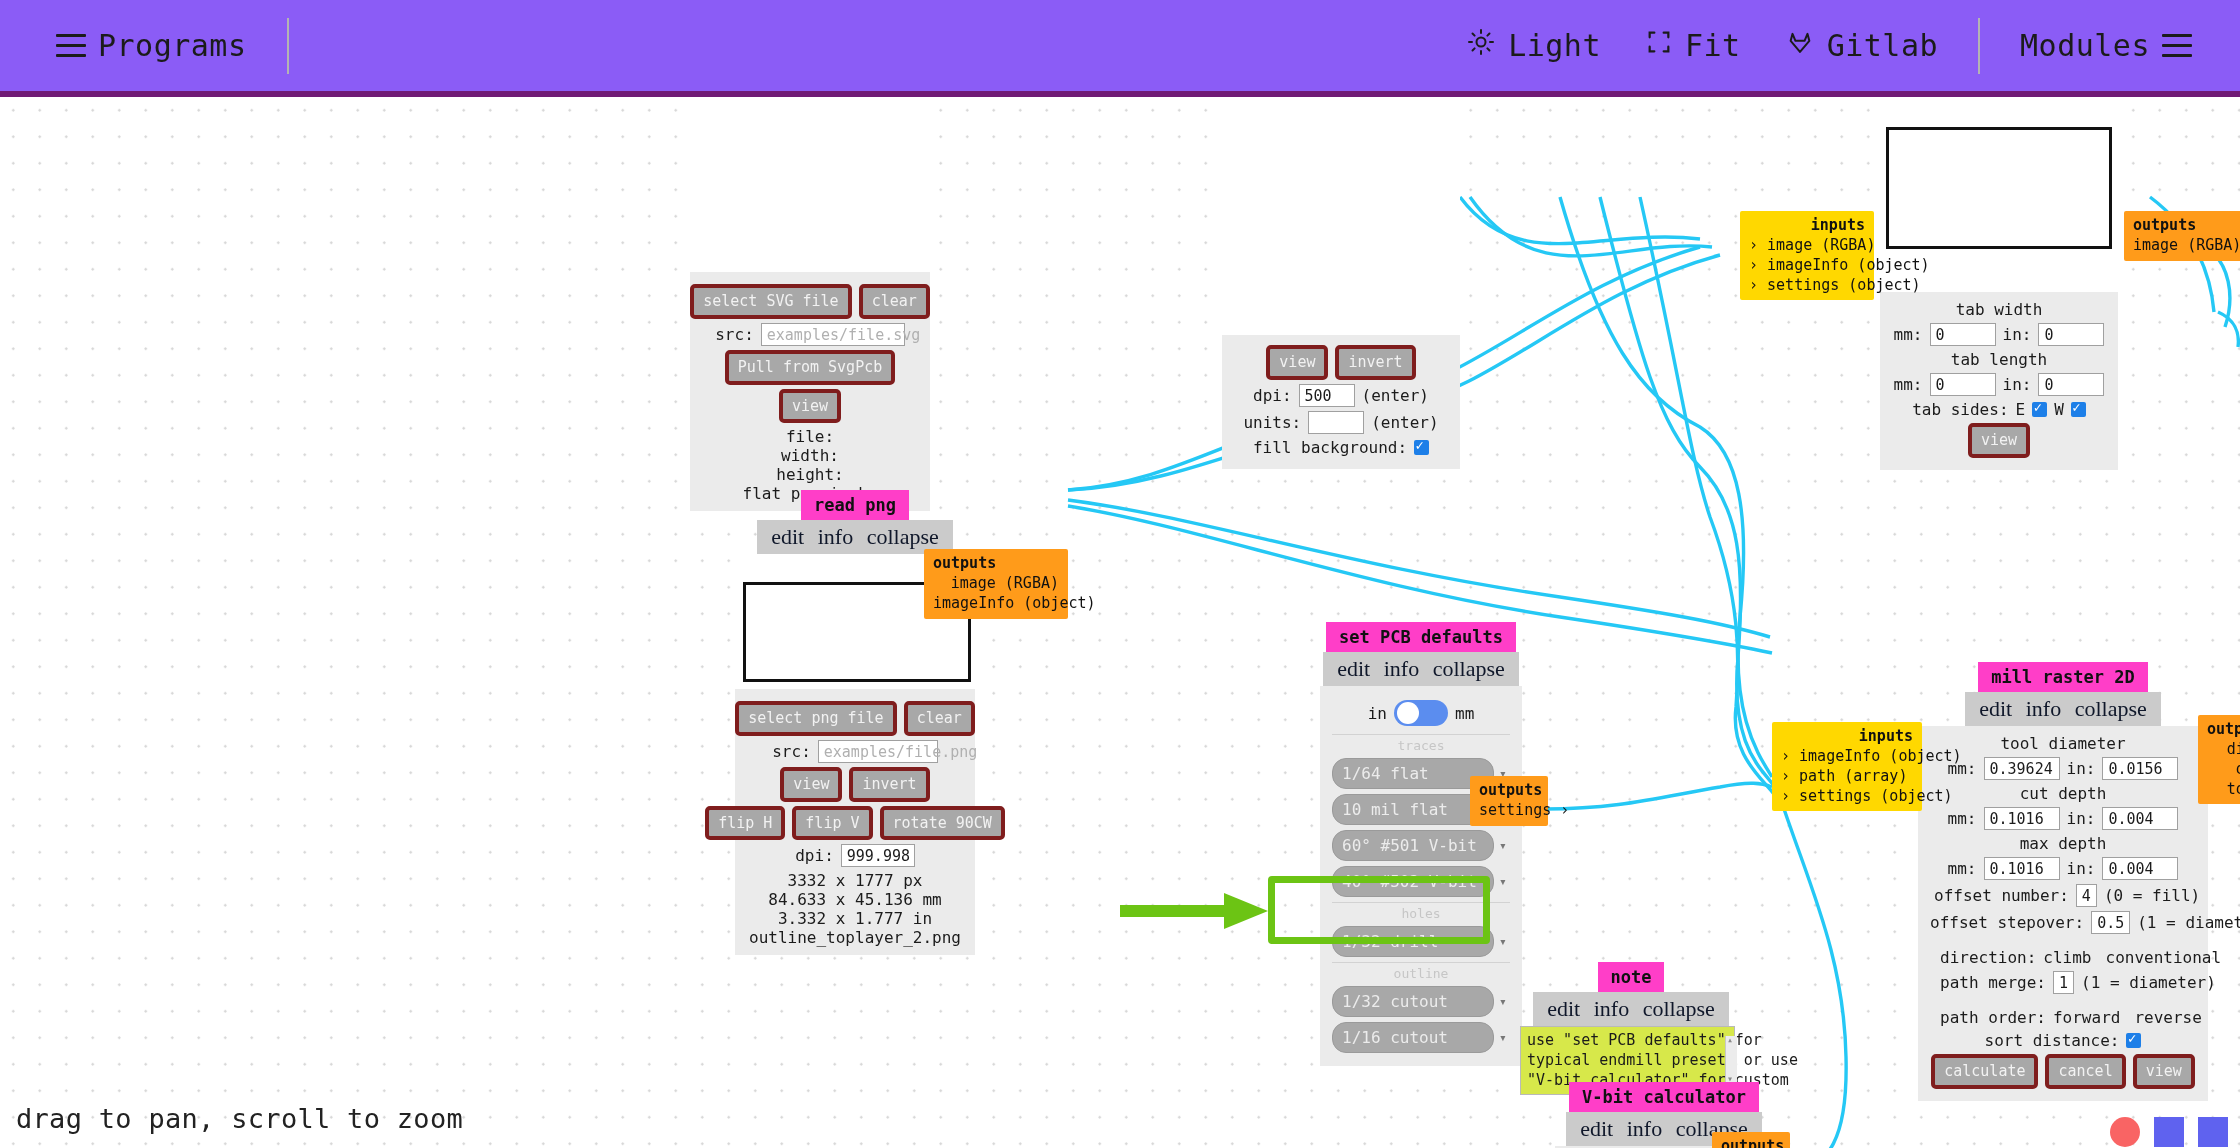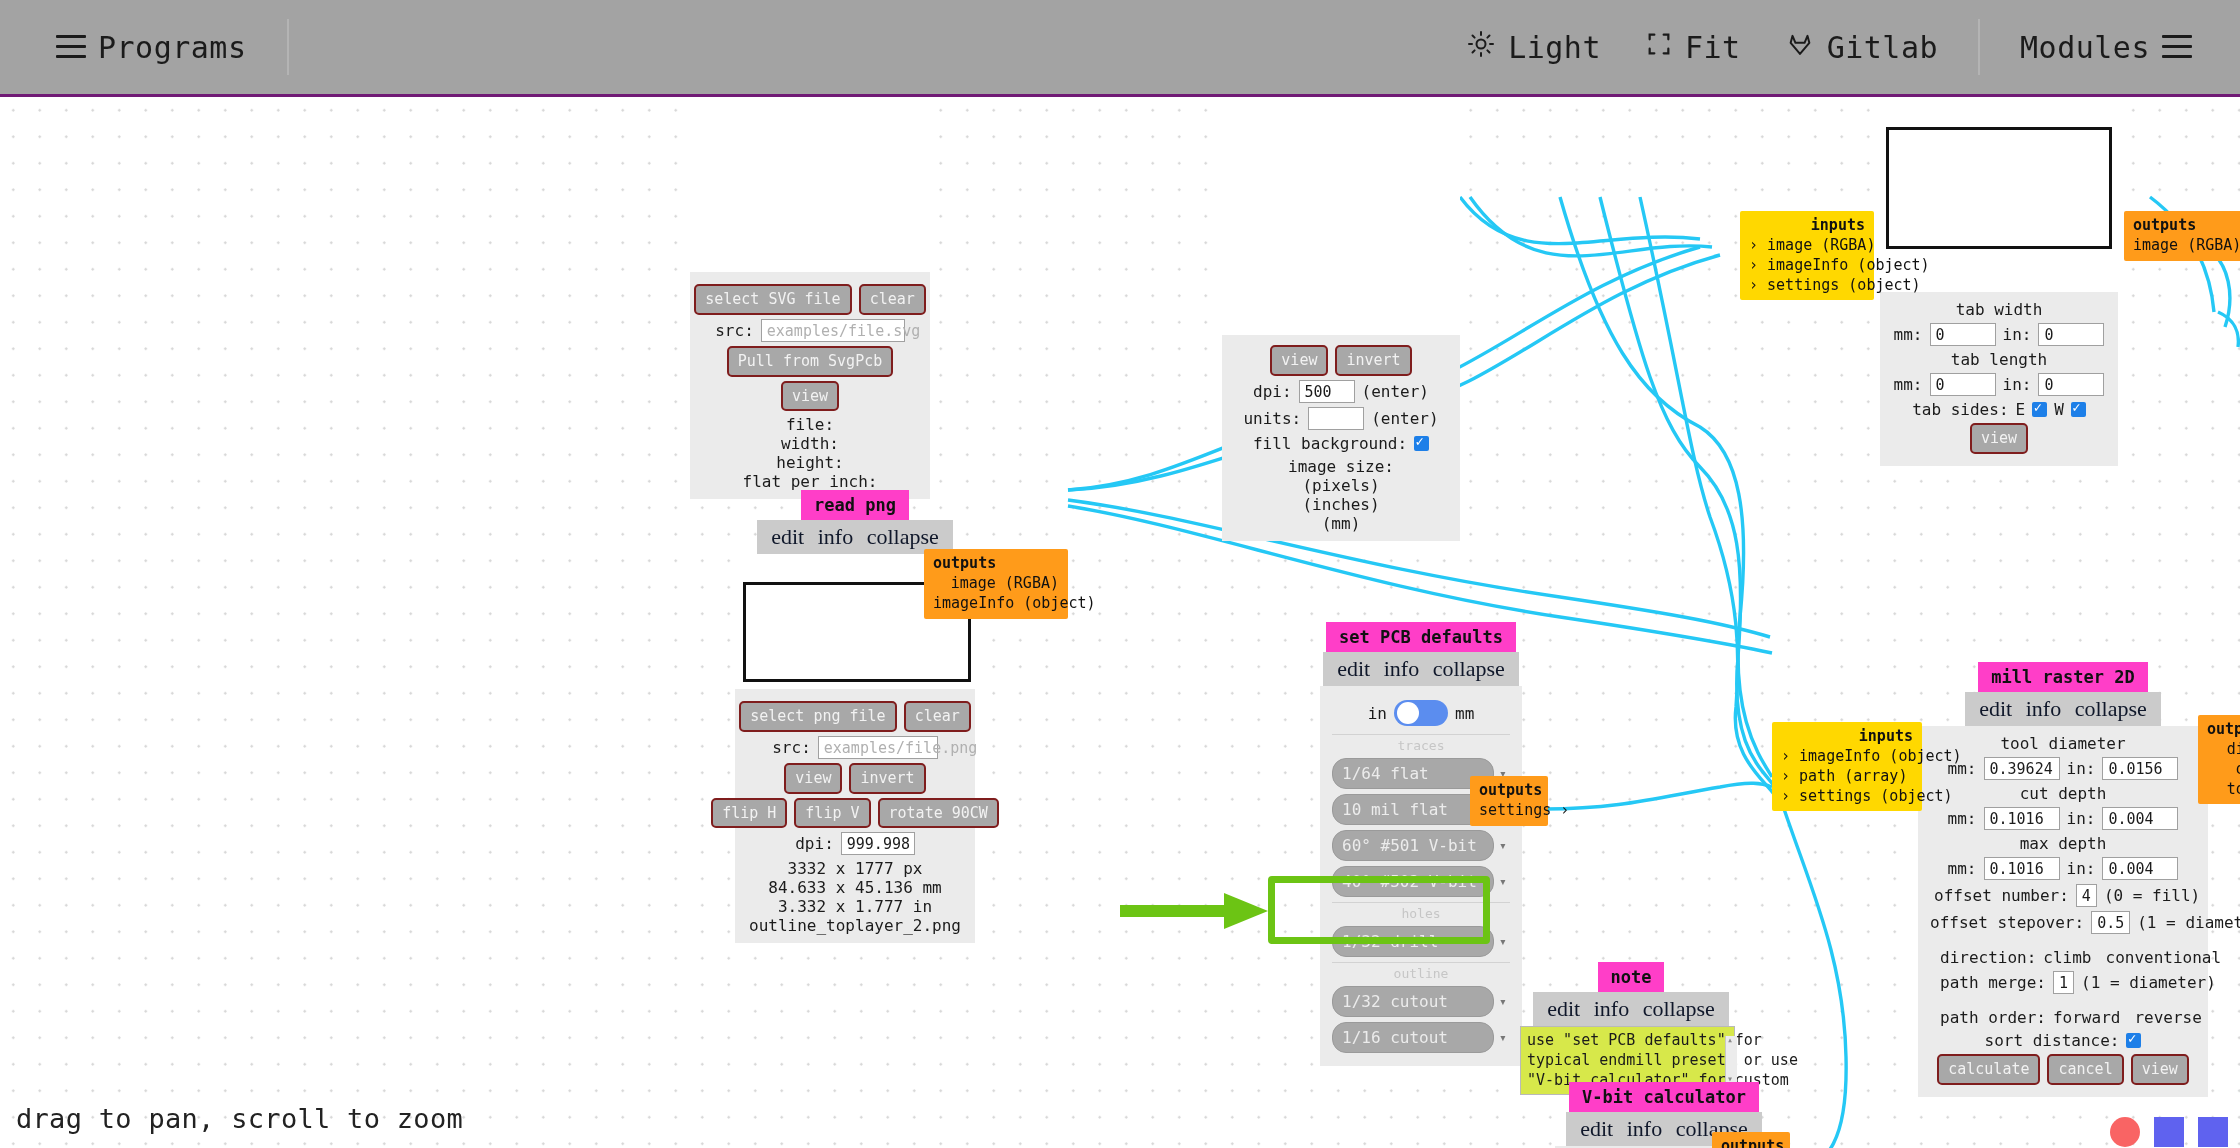--- a/index.html
+++ b/index.html
@@ -7,22 +7,22 @@
     width: 2240px; height: 1148px;
     overflow: hidden;
     font-family: "DejaVu Sans Mono", "Liberation Mono", monospace;
     background: #ffffff;
   }
   #app { position: relative; width: 2240px; height: 1148px; overflow: hidden; }
 
   
   #topbar {
     position: absolute; left: 0; top: 0; width: 2240px; height: 97px;
-    background: #a3a3a3;
-    border-bottom: 3px solid #701a75;
+    background: #8b5cf6;
+    border-bottom: 6px solid #701a75;
     display: flex; align-items: center;
     z-index: 60;
     gap: 16px;
   }
   .tb-left { display: flex; align-items: center; padding-left: 34px; }
   .tb-right { margin-left: auto; display: flex; align-items: center; padding-right: 26px; }
   .tb-item {
     display: flex; align-items: center; gap: 12px;
     font-size: 30px; color: #1b1b1b; letter-spacing: .5px;
     padding: 0 22px; height: 60px; white-space: nowrap;
@@ -50,21 +50,21 @@
   }
   .menubar {
     background: #cbcbcb; color: #0f172a; font-size: 22px;
     padding: 4px 10px; display: inline-block; white-space: nowrap; font-family: Liberation Serif, serif;
   }
   .menubar span { margin: 0 4px; }
   .body {
     background: #ebebeb; padding: 8px 12px; color: #1b1b1b; font-size: 16px;
   }
   .btn {
-    background: #a8a8a8; color: #f2f2f2; border: 2px solid #7f1d1d; border-radius: 5px;
+    background: #a8a8a8; color: #f2f2f2; border: 4px solid #7f1d1d; border-radius: 5px;
     font-family: inherit; font-size: 15px; padding: 4px 9px; display: inline-block;
     white-space: nowrap; line-height: 1.25;
   }
   .row { display: flex; align-items: center; justify-content: center; gap: 7px; margin: 4px 0; white-space: nowrap; }
   .lbl { font-size: 16px; color: #1b1b1b; }
   .inp {
     background: #fff; border: 1px solid #a0a0a0; font-family: inherit; font-size: 15px;
     padding: 2px 5px; color: #1b1b1b; height: 23px; line-height: 19px; display: inline-block;
   }
   .inp.ph { color: #b0b0b0; }
@@ -298,26 +298,20 @@
         </div>
         <div class="row">
           <span class="lbl">units:</span>
           <span class="inp" style="width:56px;"></span>
           <span class="lbl">(enter)</span>
         </div>
         <div class="row">
           <span class="lbl">fill background:</span>
           <span class="ck"></span>
         </div>
-        <div class="center">
-          <div>image size:</div>
-          <div>(pixels)</div>
-          <div>(inches)</div>
-          <div>(mm)</div>
-        </div>
       </div>
     </div>
 
     <div class="node" style="left:1880px; top:-20px;">
       <div class="prev" style="width:238px; height:215px; padding-top:50px; padding-left:6px;">
         <div class="prevbox" style="width:226px; height:122px;"></div>
       </div>
       <div class="body" style="width:238px;">
         <div class="center">tab width</div>
         <div class="row">

